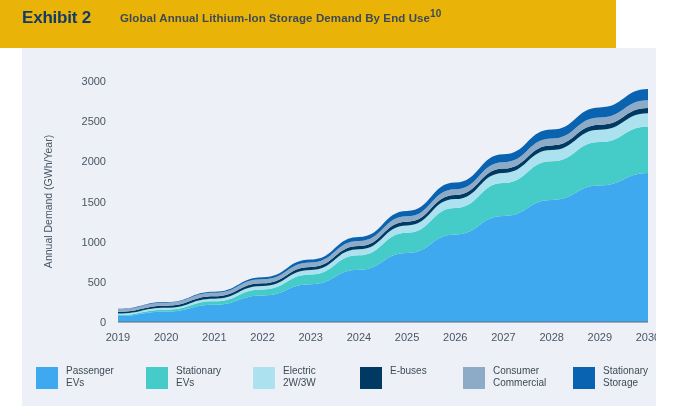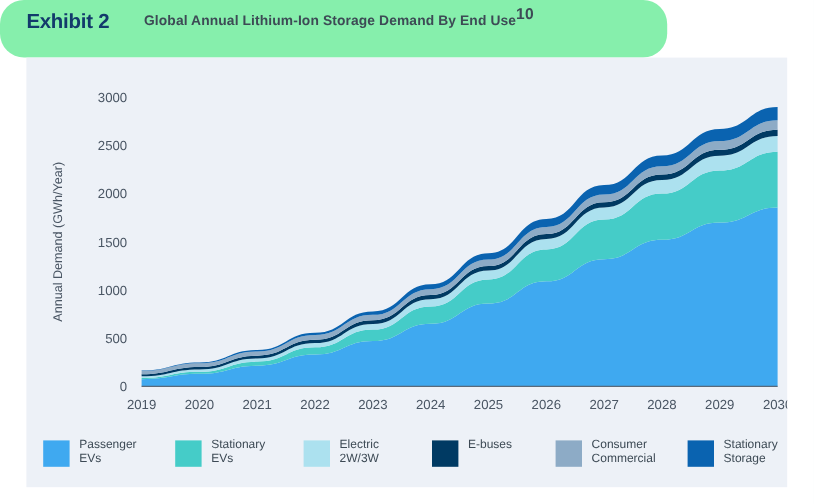--- a/index.html
+++ b/index.html
@@ -18,24 +18,23 @@
     position: absolute;
     left: 0; top: 0;
     width: 678px;
     height: 420px;
     background: #ffffff;
   }
   
   .header {
     position: absolute;
     left: 0; top: 0;
-    width: 556px;
+    width: 616px;
     height: 48px;
-    background: #86efac;
-    border-radius: 20px;
+    background: #eab308;
   }
   .exhibit-label {
     position: absolute;
     left: 22px;
     top: 8px;
     font-size: 17px;
     font-weight: bold;
     color: #123a6b;
     letter-spacing: -0.2px;
     white-space: nowrap;
@@ -44,21 +43,21 @@
     position: absolute;
     left: 120px;
     top: 12px;
     font-size: 11.5px;
     font-weight: bold;
     color: #3d4a55;
     letter-spacing: 0.1px;
     white-space: nowrap;
   }
   .exhibit-title sup {
-    font-size: 13px;
+    font-size: 10px;
     vertical-align: super;
     line-height: 0;
   }
   
   .panel {
     position: absolute;
     left: 22px;
     top: 48px;
     width: 634px;
     height: 358px;

